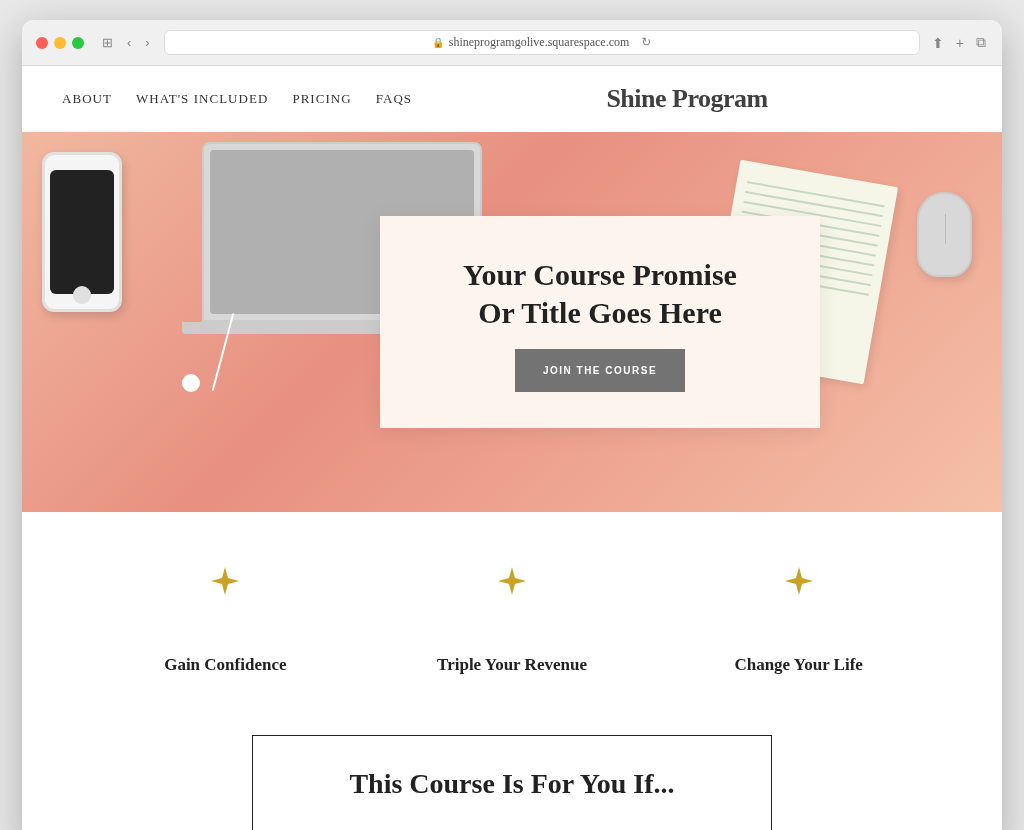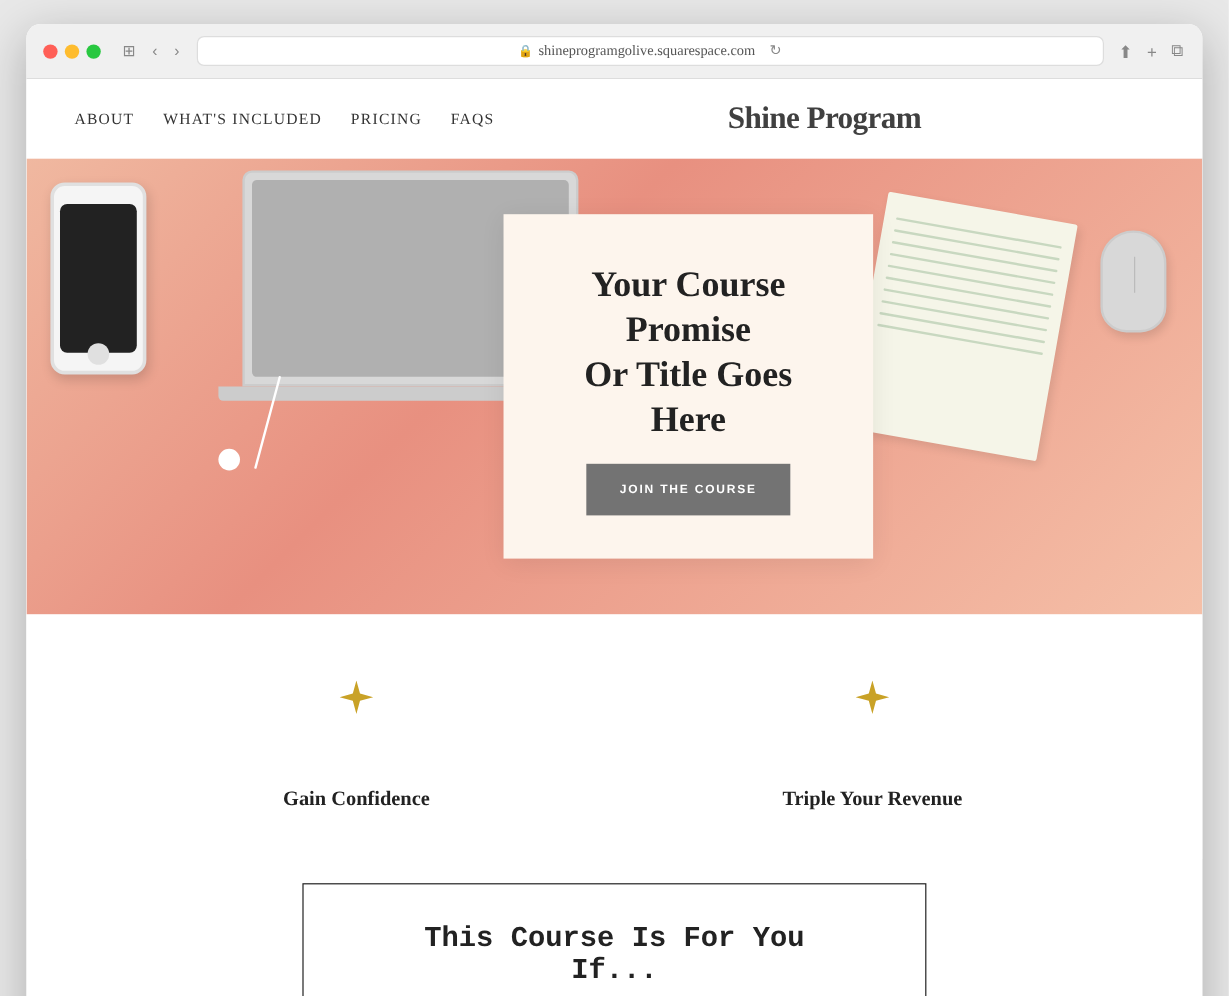--- a/index.html
+++ b/index.html
@@ -318,21 +318,21 @@
       color: #c0c0c0;
       font-size: 18px;
     }
 
     
     .hero-card {
       position: absolute;
       top: 50%;
       left: 50%;
       transform: translate(-30%, -50%);
-      width: 308px;
+      width: 440px;
       background: #fdf5ed;
       padding: 40px 40px 36px;
       text-align: center;
       box-shadow: 0 4px 20px rgba(0,0,0,0.08);
     }
 
     .hero-card-title {
       font-family: 'Georgia', serif;
       font-size: 30px;
       font-weight: 700;
@@ -400,22 +400,22 @@
 
     .course-box {
       border: 1.5px solid #222;
       padding: 32px 60px;
       text-align: center;
       max-width: 520px;
       width: 100%;
     }
 
     .course-box-title {
-      font-family: Liberation Mono, monospace;
-      font-size: 24px;
+      font-family: Liberation Serif, serif;
+      font-size: 28px;
       font-weight: 700;
       color: #222;
     }
 
   </style>
 </head>
 <body>
 
 <div class="browser-window">
 
@@ -505,20 +505,26 @@
           <polygon points="14,0 17,11 28,14 17,17 14,28 11,17 0,14 11,11" fill="#c9a227"></polygon>
         </svg>
         <div class="feature-title">Gain Confidence</div>
       </div>
       <div class="feature-item">
         <svg class="feature-star" viewBox="0 0 28 28" xmlns="http://www.w3.org/2000/svg">
           <polygon points="14,0 17,11 28,14 17,17 14,28 11,17 0,14 11,11" fill="#c9a227"></polygon>
         </svg>
         <div class="feature-title">Triple Your Revenue</div>
       </div>
+      <div class="feature-item">
+        <svg class="feature-star" viewBox="0 0 28 28" xmlns="http://www.w3.org/2000/svg">
+          <polygon points="14,0 17,11 28,14 17,17 14,28 11,17 0,14 11,11" fill="#c9a227"></polygon>
+        </svg>
+        <div class="feature-title">Change Your Life</div>
+      </div>
     </div>
 
     <div class="course-section">
       <div class="course-box">
         <h2 class="course-box-title">This Course Is For You If...</h2>
       </div>
     </div>
 
   </div>
 </div>

